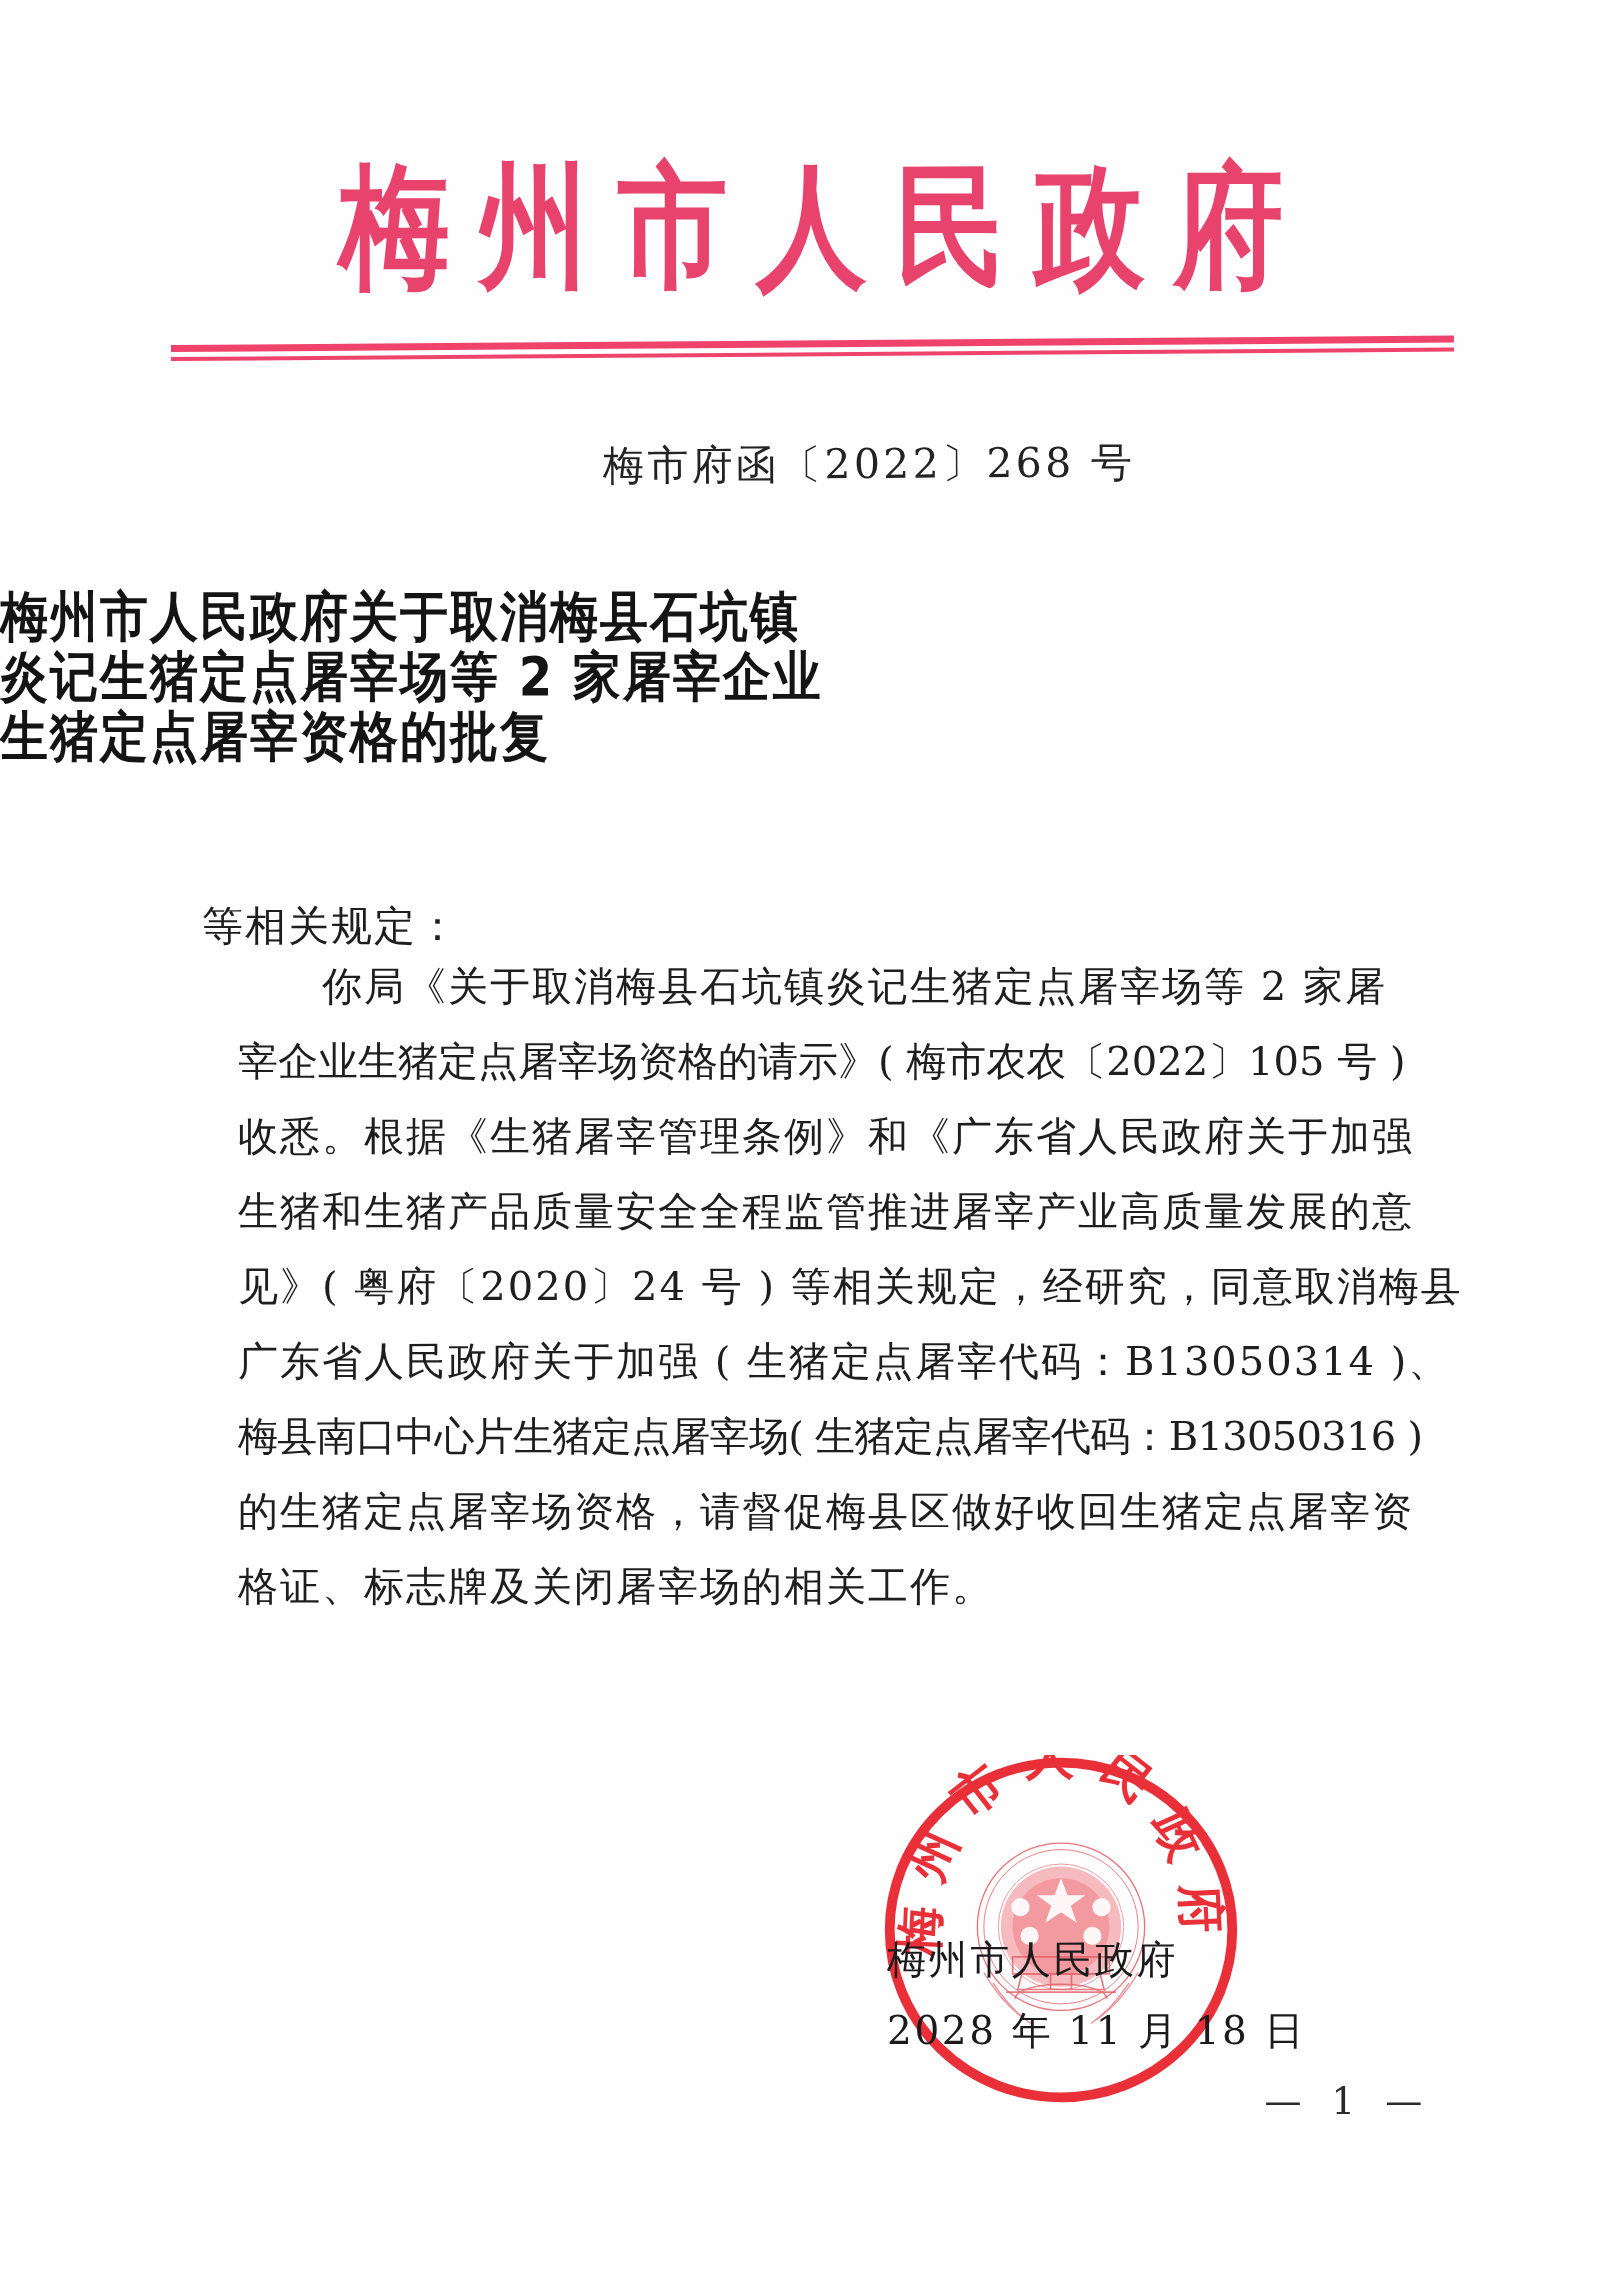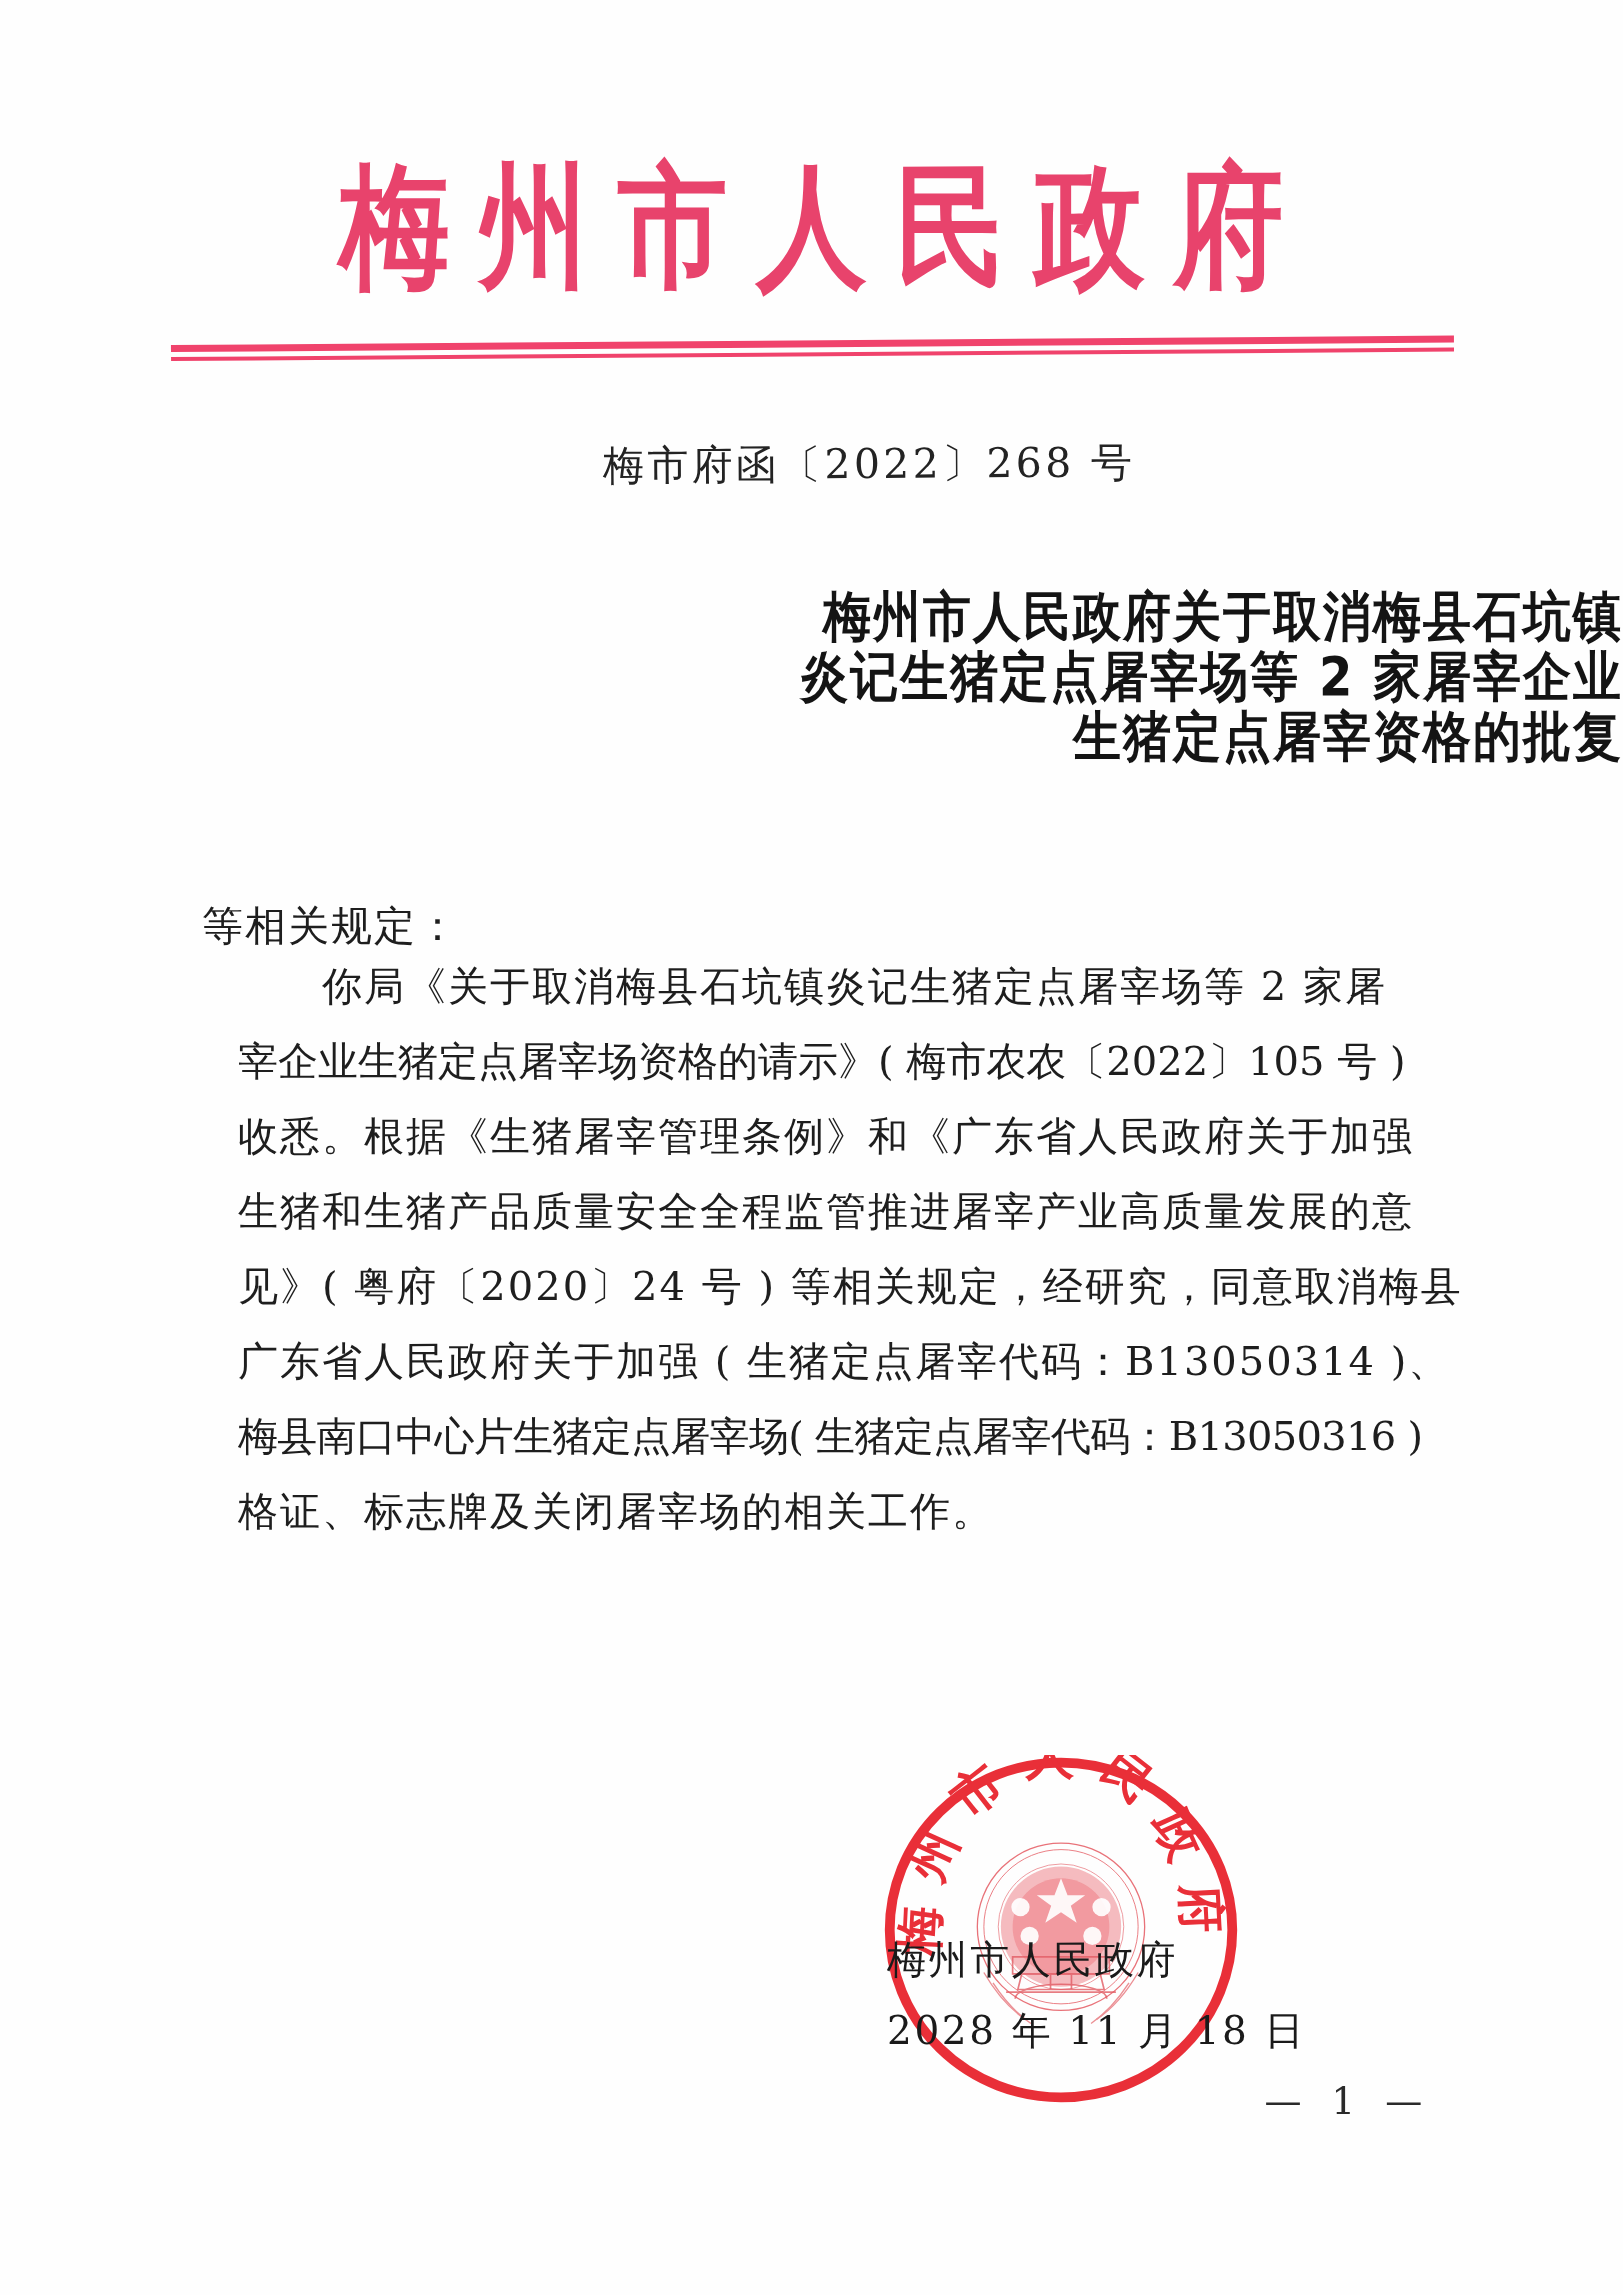--- a/index.html
+++ b/index.html
@@ -79,21 +79,21 @@
     font-family: "DejaVu Serif", "Liberation Serif", serif;
     transform: rotate(-0.35deg);
   }
 
   
   #doc-title {
     position: absolute;
     left: 0;
     top: 586px;
     width: 1623px;
-    text-align: right;
+    text-align: left;
   }
   #doc-title .tline {
     font-family: "DejaVu Sans", "Liberation Sans", sans-serif;
     font-weight: 700;
     font-size: 48px;
     line-height: 60px;
     letter-spacing: 2px;
     color: #141414;
     white-space: nowrap;
     transform: scaleY(1.12);
@@ -201,20 +201,21 @@
 
   <div id="body-block">
     <div id="salutation">等相关规定：</div>
     <div class="body-line indent sp-mid">你局《关于取消梅县石坑镇炎记生猪定点屠宰场等 2 家屠</div>
     <div class="body-line sp-none">宰企业生猪定点屠宰场资格的请示》( 梅市农农〔2022〕105 号 )</div>
     <div class="body-line sp-mid">收悉。根据《生猪屠宰管理条例》和《广东省人民政府关于加强</div>
     <div class="body-line sp-mid">生猪和生猪产品质量安全全程监管推进屠宰产业高质量发展的意</div>
     <div class="body-line sp-mid">见》( 粤府〔2020〕24 号 ) 等相关规定，经研究，同意取消梅县</div>
     <div class="body-line sp-mid">广东省人民政府关于加强 ( 生猪定点屠宰代码：B13050314 )、</div>
     <div class="body-line sp-neg">梅县南口中心片生猪定点屠宰场( 生猪定点屠宰代码：B13050316 )</div>
+    <div class="body-line sp-mid">的生猪定点屠宰场资格，请督促梅县区做好收回生猪定点屠宰资</div>
     <div class="body-line sp-mid">格证、标志牌及关闭屠宰场的相关工作。</div>
   </div>
 
   <div id="seal">
     <svg viewBox="0 0 566 534" xmlns="http://www.w3.org/2000/svg">
       <defs>
         <path id="sealArc" d="M 93 267 A 190 240 0 0 1 473 267" fill="none"></path>
       </defs>
 
       <ellipse cx="283" cy="267" rx="262" ry="256" fill="none" stroke="#e8202a" stroke-width="15"></ellipse>

